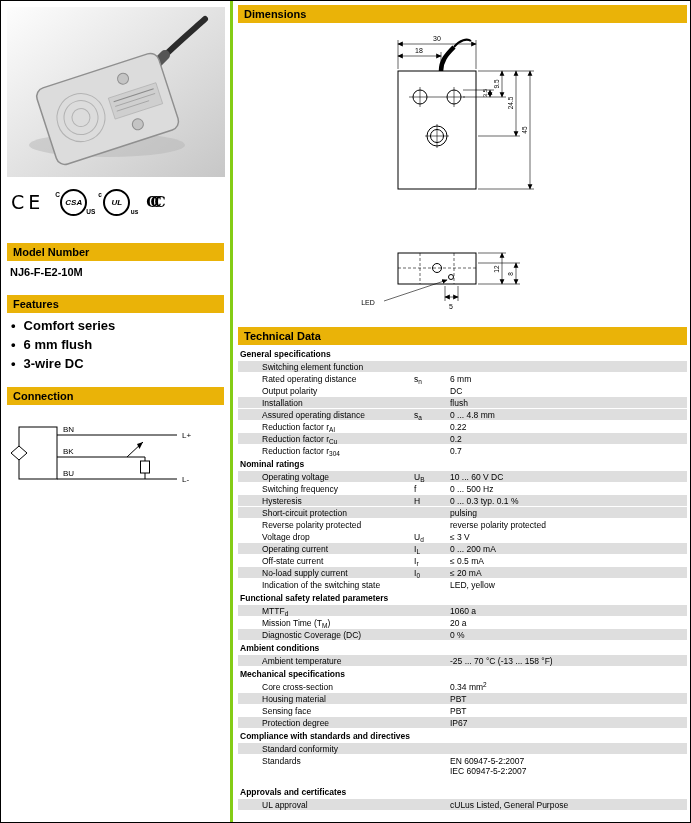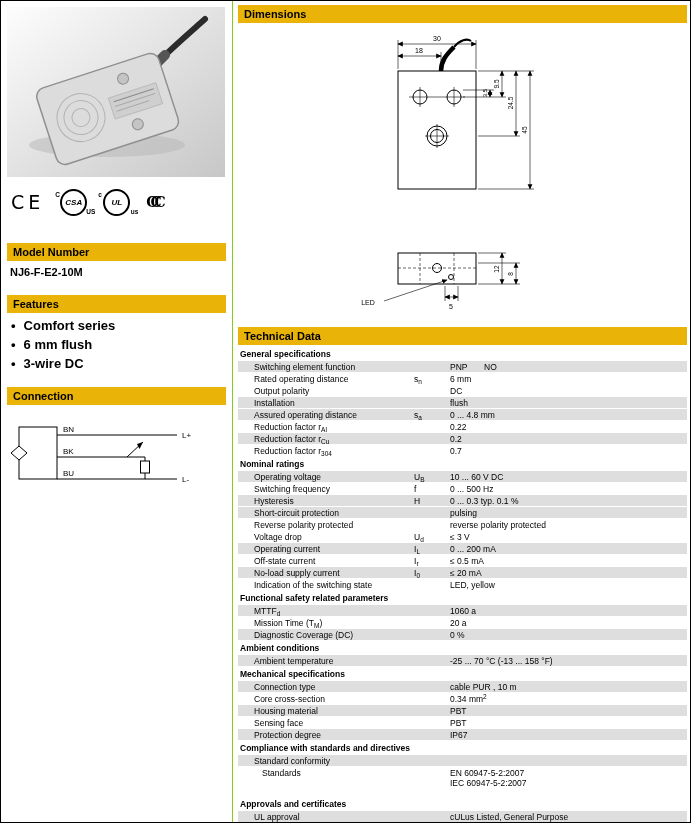--- a/index.html
+++ b/index.html
@@ -11,21 +11,21 @@
   .page {
     width: 691px; height: 823px;
     border: 1px solid #000;
     display: flex;
     overflow: hidden;
     background: #fff;
   }
   
   .col-left {
     width: 232px;
-    border-right: 1px solid #84cc16;
+    border-right: 3px solid #84cc16;
     padding: 5px 6px;
     flex-shrink: 0;
   }
   .product-image { width: 218px; height: 170px; margin: 1px 0 8px 0; }
   .product-image svg { width: 100%; height: 100%; display: block; }
 
   .cert-row {
     height: 34px; display: flex; align-items: center;
     gap: 16px; padding: 0 4px; margin-bottom: 24px;
   }
@@ -67,21 +67,21 @@
   .td-section.gap { margin-top: 9px; }
   .td-row {
     display: grid;
     grid-template-columns: 176px 36px 1fr;
     font-size: 8.5px; line-height: 10px;
     padding: 0.5px 0;
     margin-bottom: 1px;
     align-items: start;
   }
   .td-row.shaded { background: #dedede; }
-  .td-row > .c-label { padding-left: 16px; }
+  .td-row > .c-label { padding-left: 24px; }
   .td-row.ind1 > .c-label { padding-left: 24px; }
   sub { font-size: 6.5px; vertical-align: -2px; line-height: 0; }
   sup { font-size: 6.5px; vertical-align: 3px; line-height: 0; }
   text { font-family: "Liberation Sans", "DejaVu Sans", sans-serif; }
 </style>
 </head>
 <body>
 
 <div class="page">
 
@@ -248,21 +248,20 @@
       </svg>
     </div>
 
     <div class="bar bar-right">Technical Data</div>
 
     <div class="td-table">
         <div class="td-section">General specifications</div>
         <div class="td-row shaded">
           <div class="c-label">Switching element function</div>
           <div class="c-sym"></div>
-          <div class="c-val">PNP&nbsp;&nbsp;&nbsp;&nbsp;&nbsp;&nbsp;&nbsp;NO</div>
         </div>
         <div class="td-row">
           <div class="c-label">Rated operating distance</div>
           <div class="c-sym">s<sub>n</sub></div>
           <div class="c-val">6 mm</div>
         </div>
         <div class="td-row">
           <div class="c-label">Output polarity</div>
           <div class="c-sym"></div>
           <div class="c-val">DC</div>
@@ -359,25 +358,20 @@
           <div class="c-sym"></div>
           <div class="c-val">0 %</div>
         </div>
         <div class="td-section">Ambient conditions</div>
         <div class="td-row shaded">
           <div class="c-label">Ambient temperature</div>
           <div class="c-sym"></div>
           <div class="c-val">-25 ... 70 °C (-13 ... 158 °F)</div>
         </div>
         <div class="td-section">Mechanical specifications</div>
-        <div class="td-row shaded">
-          <div class="c-label">Connection type</div>
-          <div class="c-sym"></div>
-          <div class="c-val">cable PUR , 10 m</div>
-        </div>
         <div class="td-row">
           <div class="c-label">Core cross-section</div>
           <div class="c-sym"></div>
           <div class="c-val">0.34 mm<sup>2</sup></div>
         </div>
         <div class="td-row shaded">
           <div class="c-label">Housing material</div>
           <div class="c-sym"></div>
           <div class="c-val">PBT</div>
         </div>

